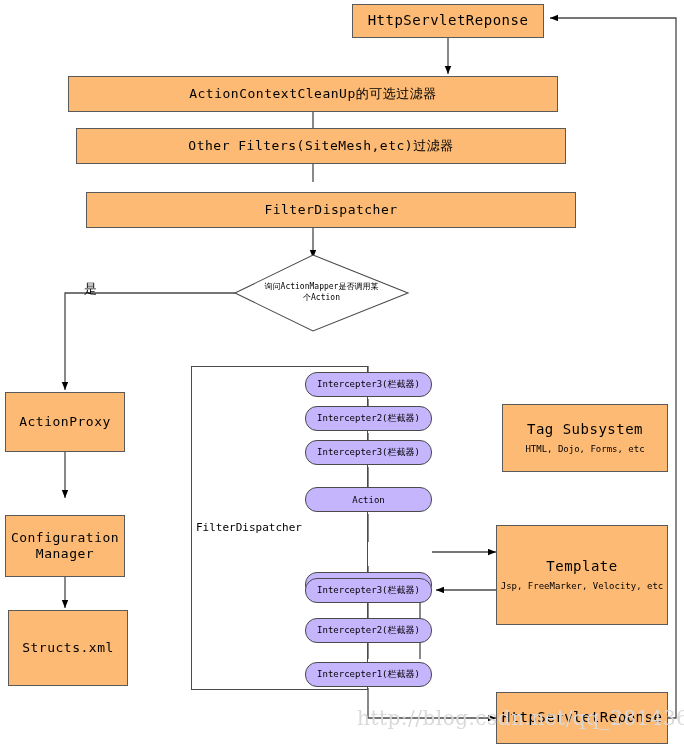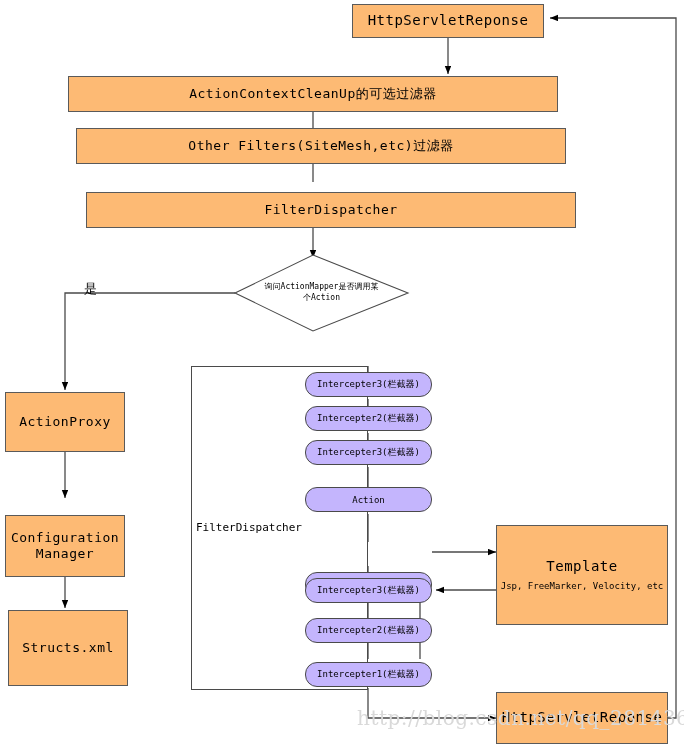--- a/index.html
+++ b/index.html
@@ -210,20 +210,24 @@
   <div class="pill" style="left:305px; top:578px; width:127px; height:25px;">
     <span>Intercepter3(栏截器)</span>
   </div>
   <div class="pill" style="left:305px; top:618px; width:127px; height:25px;">
     <span>Intercepter2(栏截器)</span>
   </div>
   <div class="pill" style="left:305px; top:662px; width:127px; height:25px;">
     <span>Intercepter1(栏截器)</span>
   </div>
 
+  <div class="node box-lg" style="left:502px; top:404px; width:166px; height:68px;">
+    <span class="title">Tag Subsystem</span>
+    <span class="sub">HTML, Dojo, Forms, etc</span>
+  </div>
 
   <div class="node box-lg" style="left:496px; top:525px; width:172px; height:100px;">
     <span class="title">Template</span>
     <span class="sub">Jsp, FreeMarker, Velocity, etc</span>
   </div>
 
   <div class="node box-lg" style="left:496px; top:692px; width:172px; height:52px;">
     <span class="title">HttpServletReponse</span>
   </div>
 

